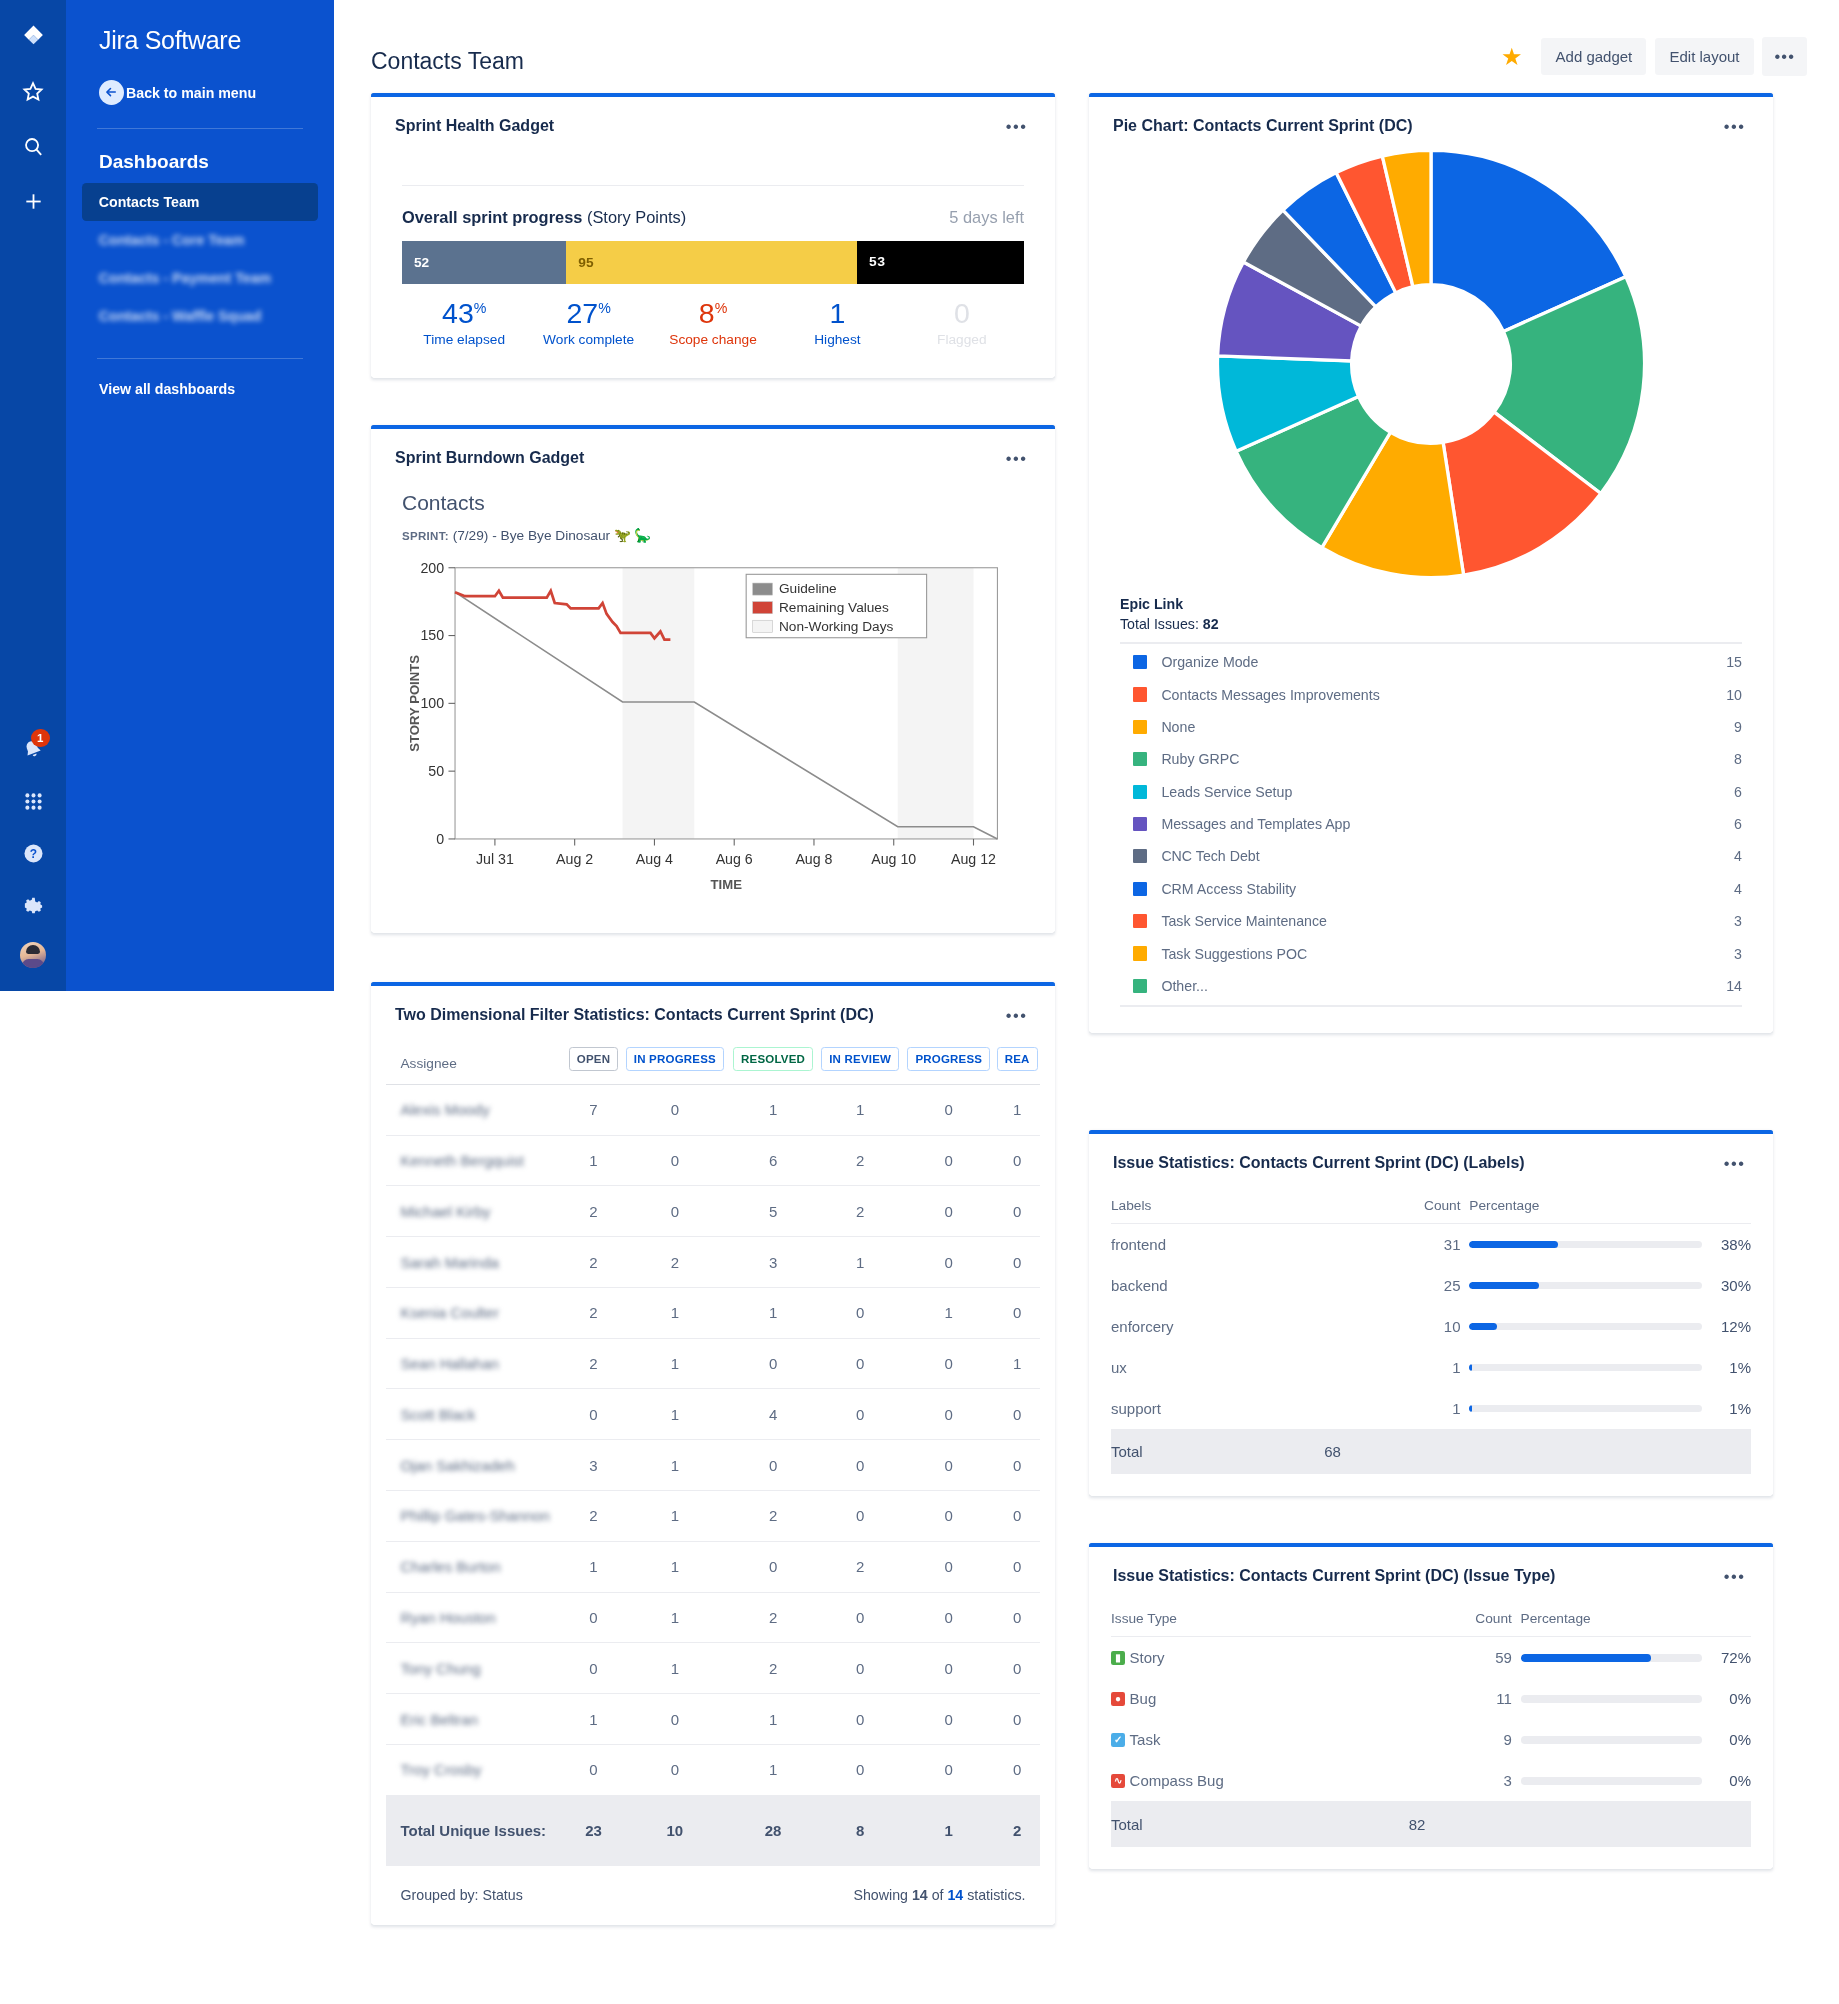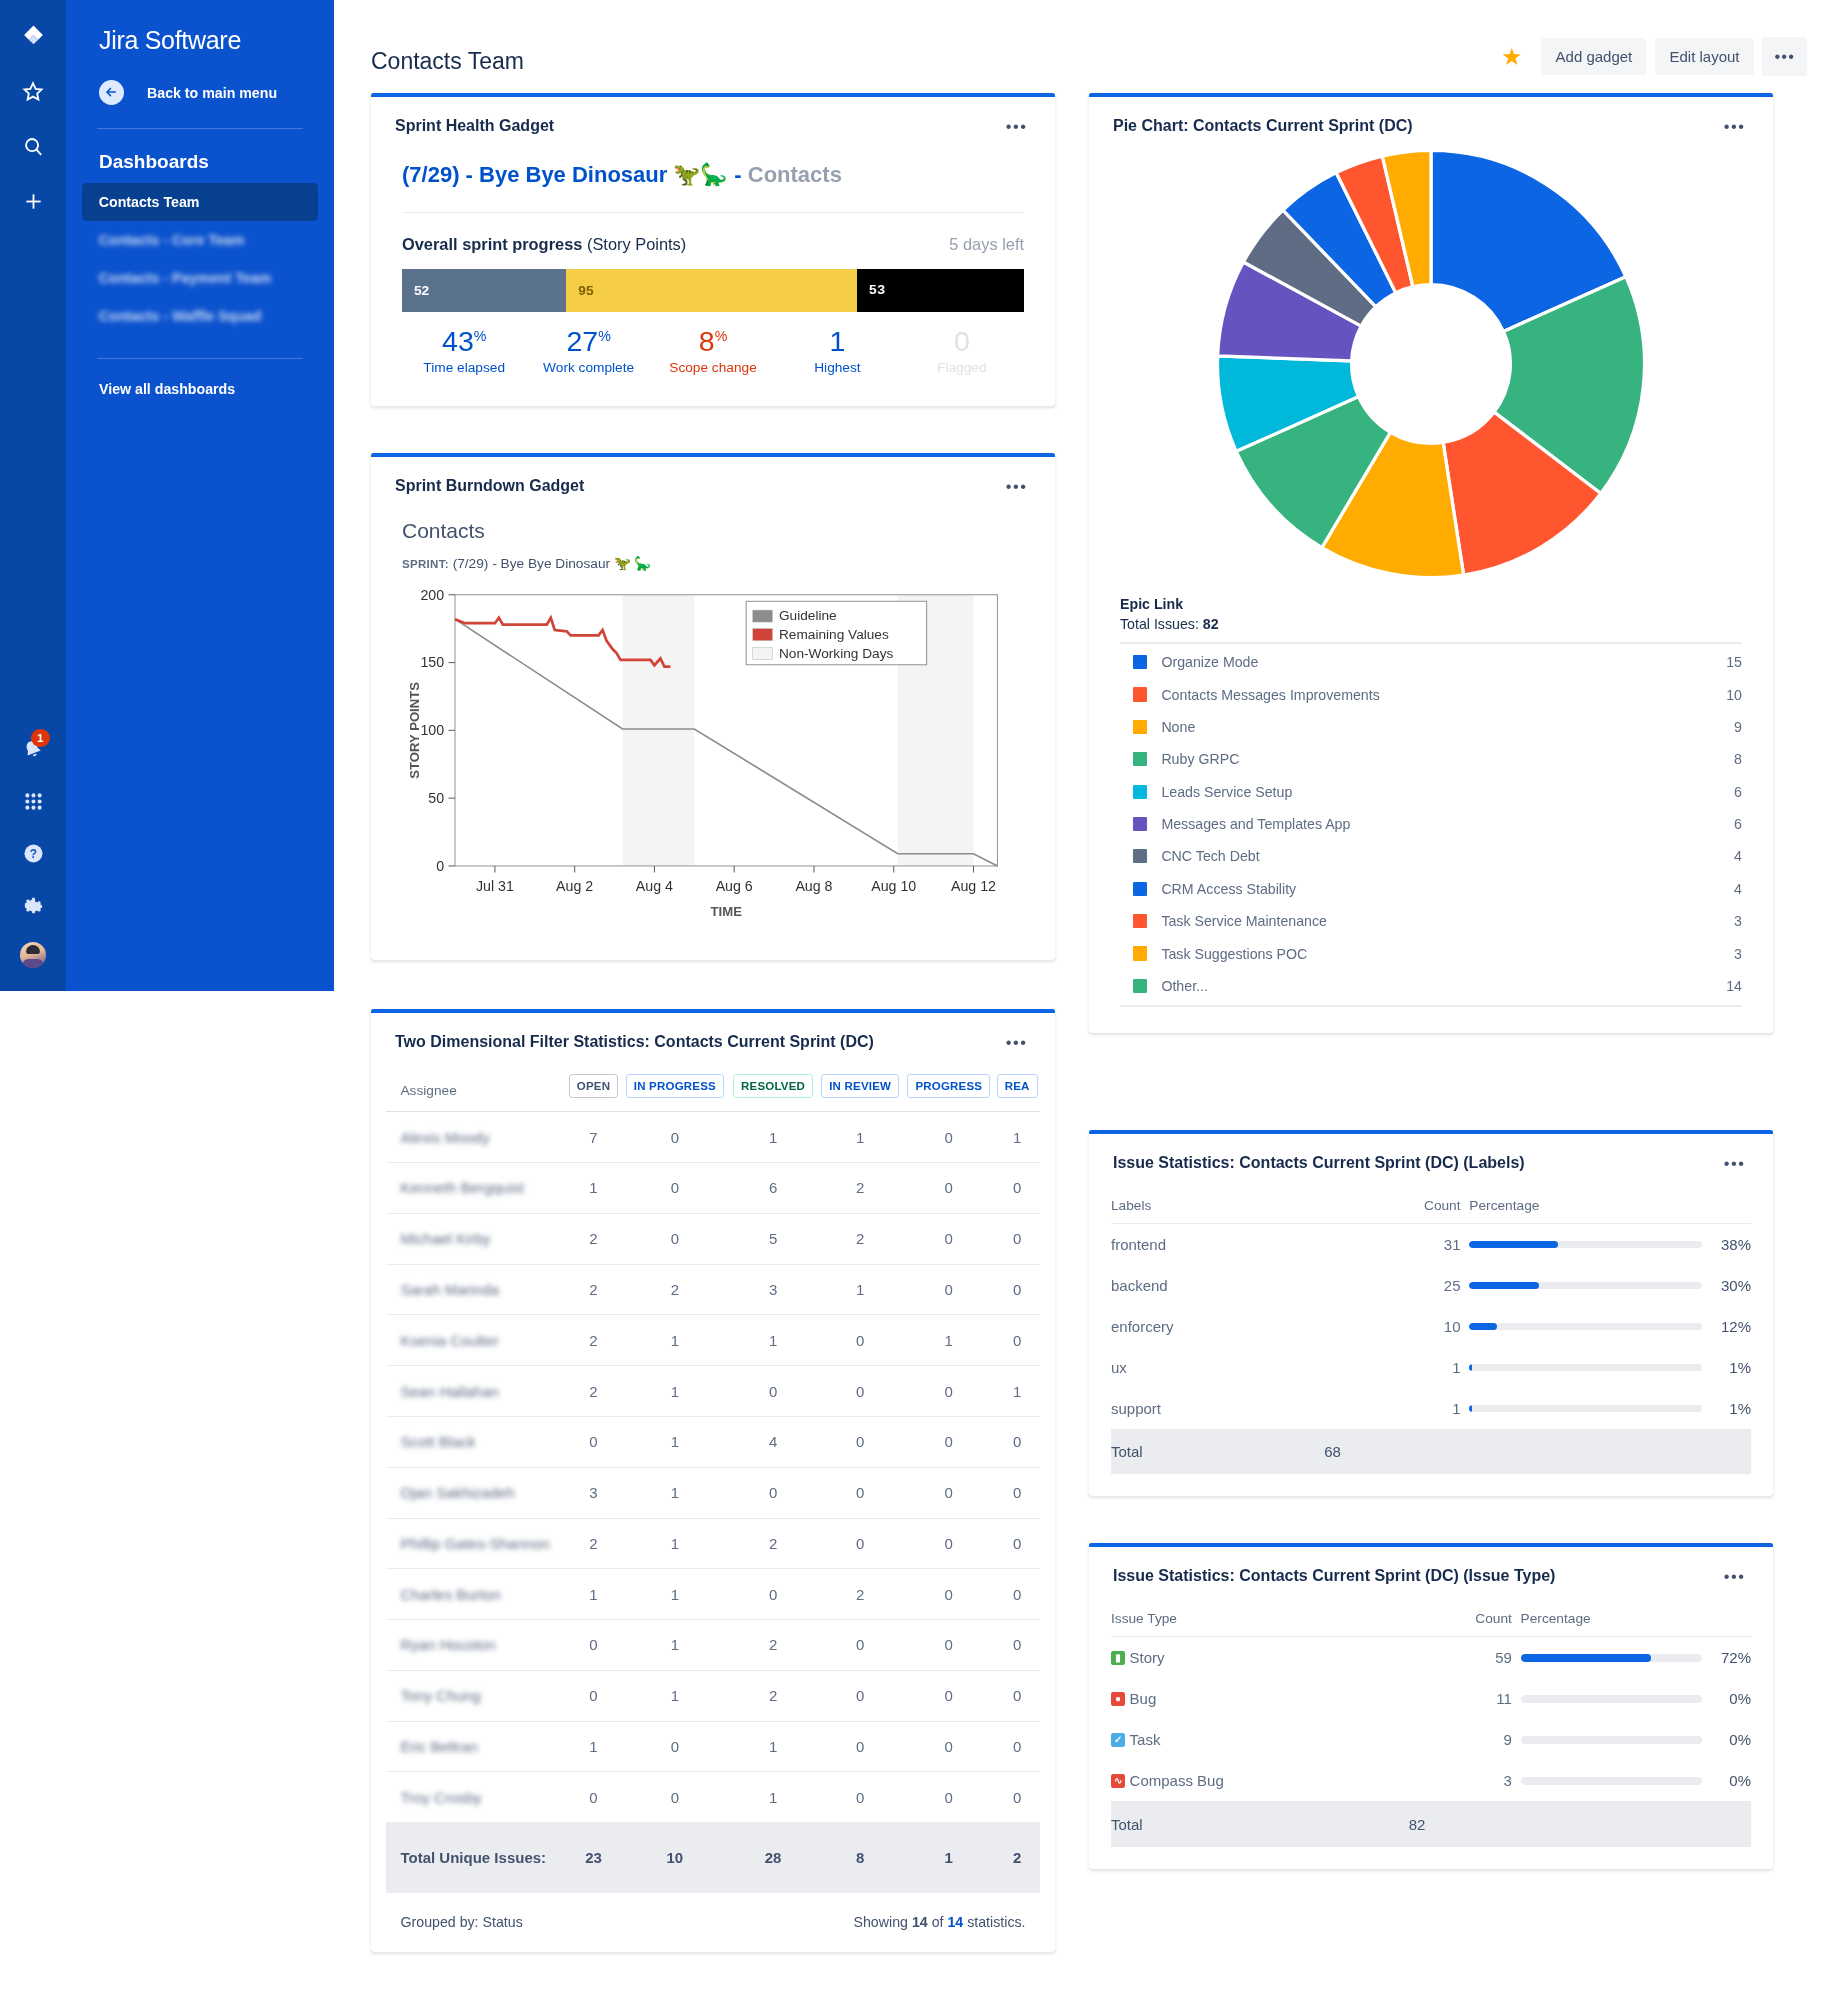--- a/index.html
+++ b/index.html
@@ -42,21 +42,21 @@
 
   
   .sidebar {
     width: 268px; flex: 0 0 268px;
     background: #0b52ce;
     height: 991px;
     padding: 0 0 0 0;
     color: #ffffff;
   }
   .sb-brand { font-size: 25px; font-weight: 400; letter-spacing: -0.3px; padding: 26px 0 0 33px; color:#ffffff; }
-  .sb-back { display:flex; align-items:center; gap: 23px; padding: 25px 0 0 33px; cursor:pointer; }
+  .sb-back { display:flex; align-items:center; gap: 2px; padding: 25px 0 0 33px; cursor:pointer; }
   .sb-back-circle { width:25px; height:25px; border-radius:50%; background:#deebff; display:flex; align-items:center; justify-content:center; flex:0 0 25px;}
   .sb-back-label { font-size: 14.2px; font-weight: 700; color:#ffffff; }
   .sb-divider { height:1.1px; background: rgba(255,255,255,0.22); margin: 23px 31px 0 31px; }
   .sb-section { font-size: 19px; font-weight: 700; padding: 22px 0 0 33px; }
   .sb-list { margin-top: 10px; padding: 0 16.4px; }
   .sb-item { font-size: 14.2px; font-weight: 700; padding: 11px 16.4px; border-radius: 4.4px; cursor:pointer; color:#ffffff; }
   .sb-item.active { background:#07408f; }
   .sb-item.blurred { color: rgba(255,255,255,0.75); filter: blur(2.7px); }
   .sb-footlink { font-size: 14.2px; font-weight: 700; padding: 22px 0 0 33px; cursor:pointer; }
 
@@ -270,24 +270,20 @@
     <div class="grid">
 
       <div class="col col-left">
 
         <div class="card">
           <div class="card-head">
             <div class="card-title">Sprint Health Gadget</div>
             <div class="card-dots">•••</div>
           </div>
           <div class="sh-body">
-            <div class="sh-sprint">
-              <span class="lnk">(7/29) - Bye Bye Dinosaur 🦖🦕 -</span>
-              <span class="mut">Contacts</span>
-            </div>
             <div class="sh-rule"></div>
             <div class="sh-row">
               <div class="sh-row-title">
                 <span>Overall sprint progress</span>
                 <span class="reg">(Story Points)</span>
               </div>
               <div class="sh-days">5 days left</div>
             </div>
             <div class="sh-bar">
               <div class="sh-seg" id="seg0" style="background: rgb(91, 114, 143); color: rgb(255, 255, 255); flex: 52 1 0%;">52</div>

